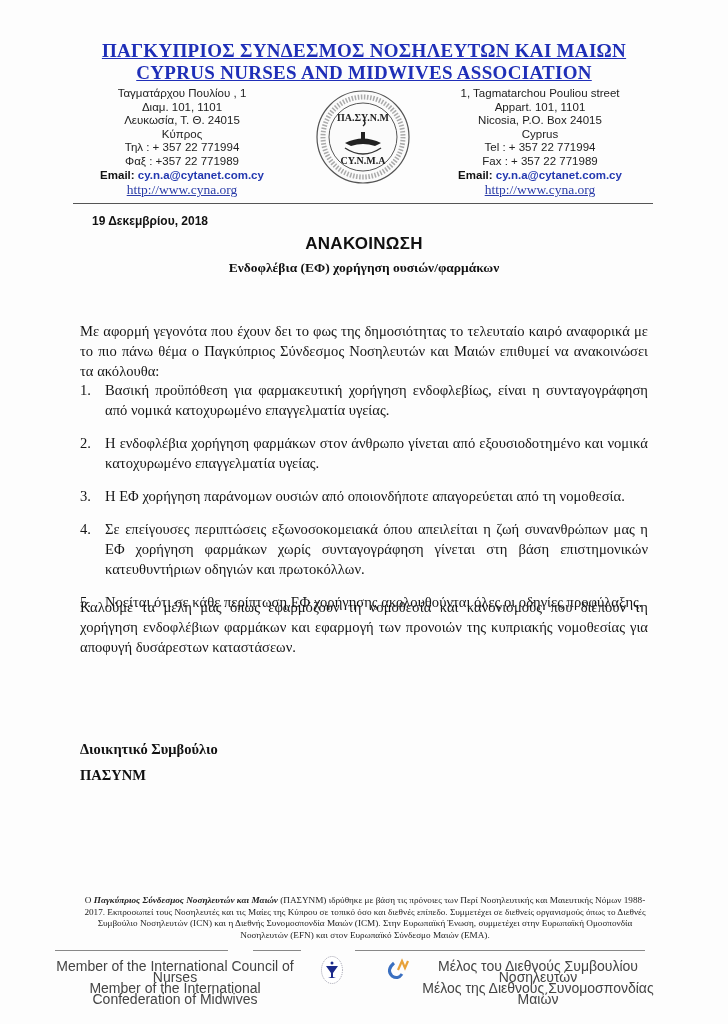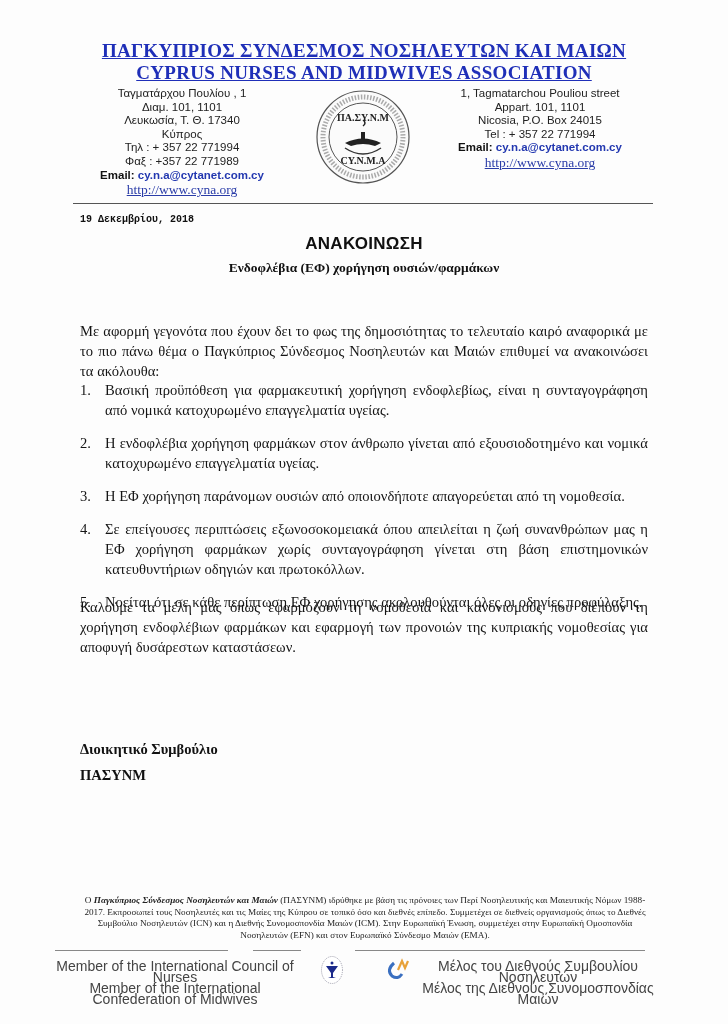--- a/index.html
+++ b/index.html
@@ -19,22 +19,22 @@
   .addr .email { font-weight: bold; color: #111; }
   .addr .email .mail { color: #2338b0; }
   .addr .url { font-family: "Liberation Serif", serif; font-size: 13.5px; color: #2a3ca8;
     text-decoration: underline; line-height: 16px; display: block; }
 
   .logo { position: absolute; left: 311px; top: 88px; width: 104px; height: 98px; }
 
   .hdr-rule { position: absolute; left: 73px; top: 203px; width: 580px; height: 0;
     border-top: 1.5px solid #555; }
 
-  .date { position: absolute; left: 80px; top: 214px; font-family: Liberation Mono, monospace;
-    font-weight: bold; font-size: 10px; }
+  .date { position: absolute; left: 92px; top: 214px; font-family: Liberation Sans, sans-serif;
+    font-weight: bold; font-size: 12px; }
   .announce { position: absolute; left: 0; width: 728px; top: 234px; text-align: center;
     font-family: "Liberation Sans", sans-serif; font-weight: bold; font-size: 17px; letter-spacing: 0.3px; }
   .subject { position: absolute; left: 0; width: 728px; top: 260px; text-align: center;
     font-family: "Liberation Serif", serif; font-weight: bold; font-size: 13.5px; }
 
   .body { position: absolute; left: 80px; width: 568px; font-family: Liberation Serif, serif;
     font-size: 14.6px; line-height: 20px; color: #151515; text-align: justify; }
   .intro { top: 321px; }
   .list { position: absolute; left: 80px; width: 568px; top: 380px; margin: 0; padding: 0; list-style: none;
     font-family: "Liberation Serif", serif; font-size: 14.6px; line-height: 20px; color: #151515; }
@@ -67,21 +67,21 @@
 <body>
 
 <div class="page">
 
   <div class="hdr-title hdr-en">CYPRUS NURSES AND MIDWIVES ASSOCIATION</div>
   <div class="hdr-title hdr-gr">ΠΑΓΚΥΠΡΙΟΣ ΣΥΝΔΕΣΜΟΣ ΝΟΣΗΛΕΥΤΩΝ ΚΑΙ ΜΑΙΩΝ</div>
 
   <div class="addr addr-left">
     <div>Ταγματάρχου Πουλίου , 1</div>
     <div>Διαμ. 101, 1101</div>
-    <div>Λευκωσία, Τ. Θ. 17340</div>
+    <div>Λευκωσία, Τ. Θ. 24015</div>
     <div>Κύπρος</div>
     <div>Τηλ : + 357 22 771994</div>
     <div>Φαξ : +357 22 771989</div>
     <div class="email">
       <span>Email:</span>
       <span class="mail">cy.n.a@cytanet.com.cy</span>
     </div>
     <span class="url">http://www.cyna.org</span>
   </div>
 
@@ -96,21 +96,23 @@
       <path d="M52 38 q4 -3 0 -6" stroke="#222" stroke-width="1.5" fill="none"></path>
       <path d="M34 60 Q52 72 70 60" stroke="#333" stroke-width="1.5" fill="none"></path>
       <text x="52" y="76" text-anchor="middle" font-family="Liberation Serif, serif" font-size="10" font-weight="bold" fill="#222">CY.N.M.A</text>
     </svg>
   </div>
 
   <div class="addr addr-right">
     <div>1, Tagmatarchou Pouliou street</div>
     <div>Appart. 101, 1101</div>
     <div>Nicosia, P.O. Box 24015</div>
+    <div>Cyprus</div>
     <div>Tel : + 357 22 771994</div>
+    <div>Fax : + 357 22 771989</div>
     <div class="email">
       <span>Email:</span>
       <span class="mail">cy.n.a@cytanet.com.cy</span>
     </div>
     <span class="url">http://www.cyna.org</span>
   </div>
 
   <div class="hdr-rule"></div>
 
   <div class="date">19  Δεκεμβρίου, 2018</div>

